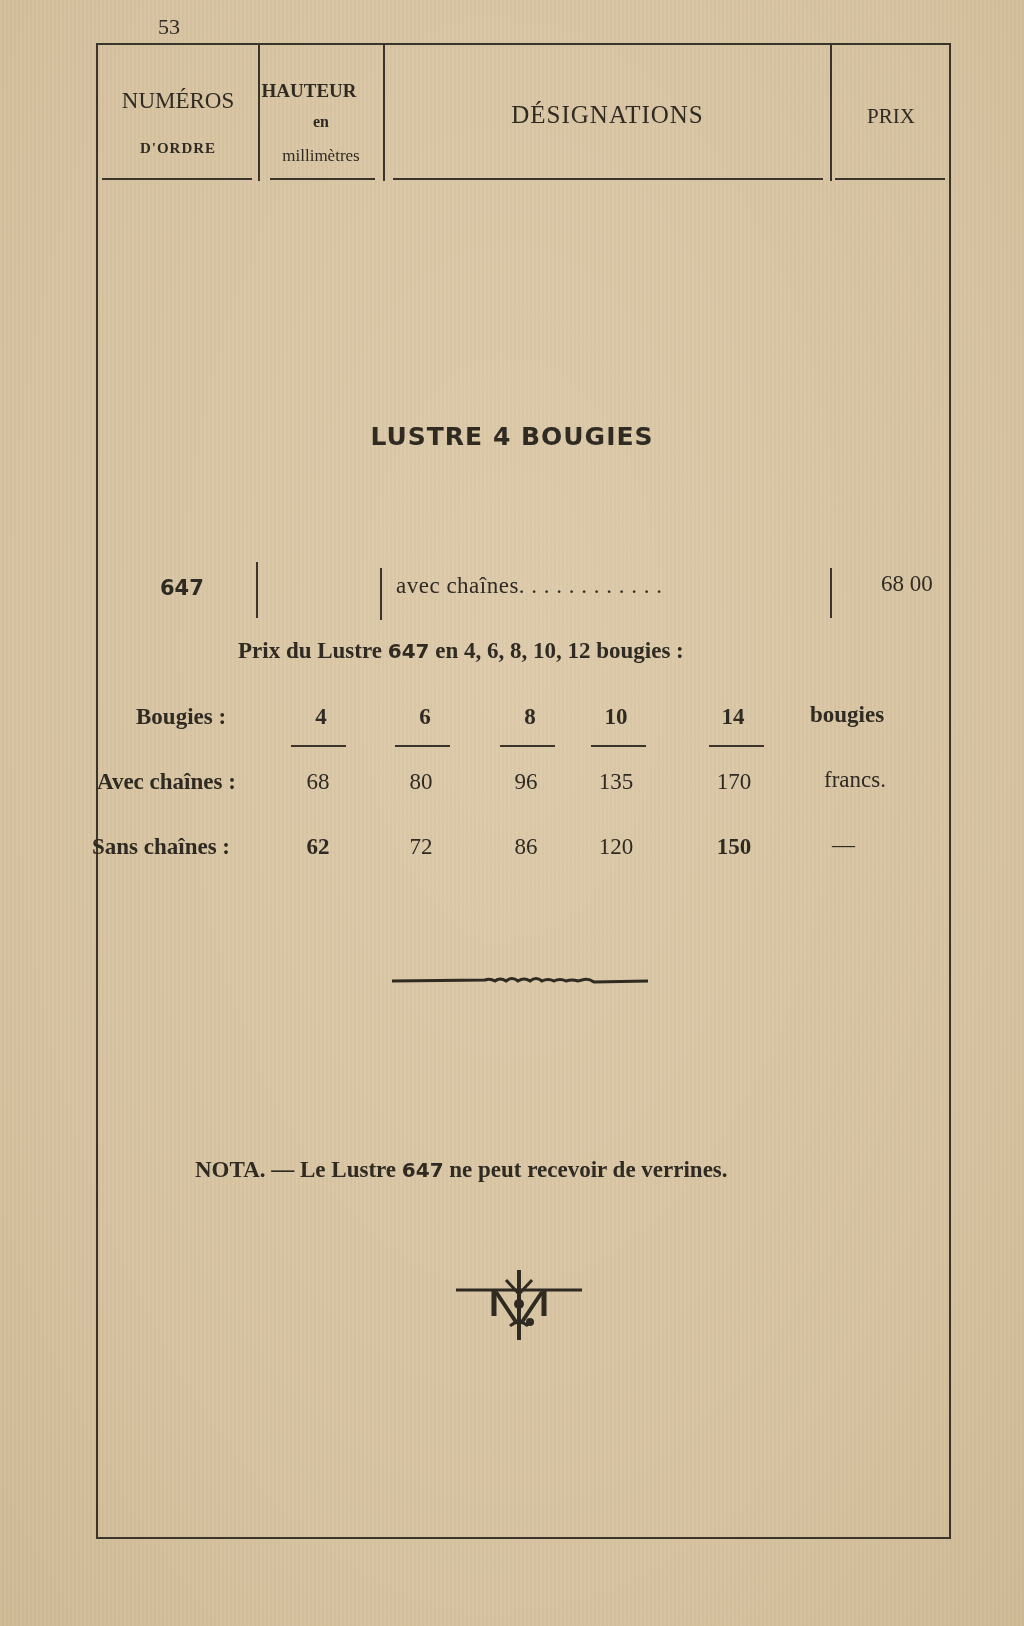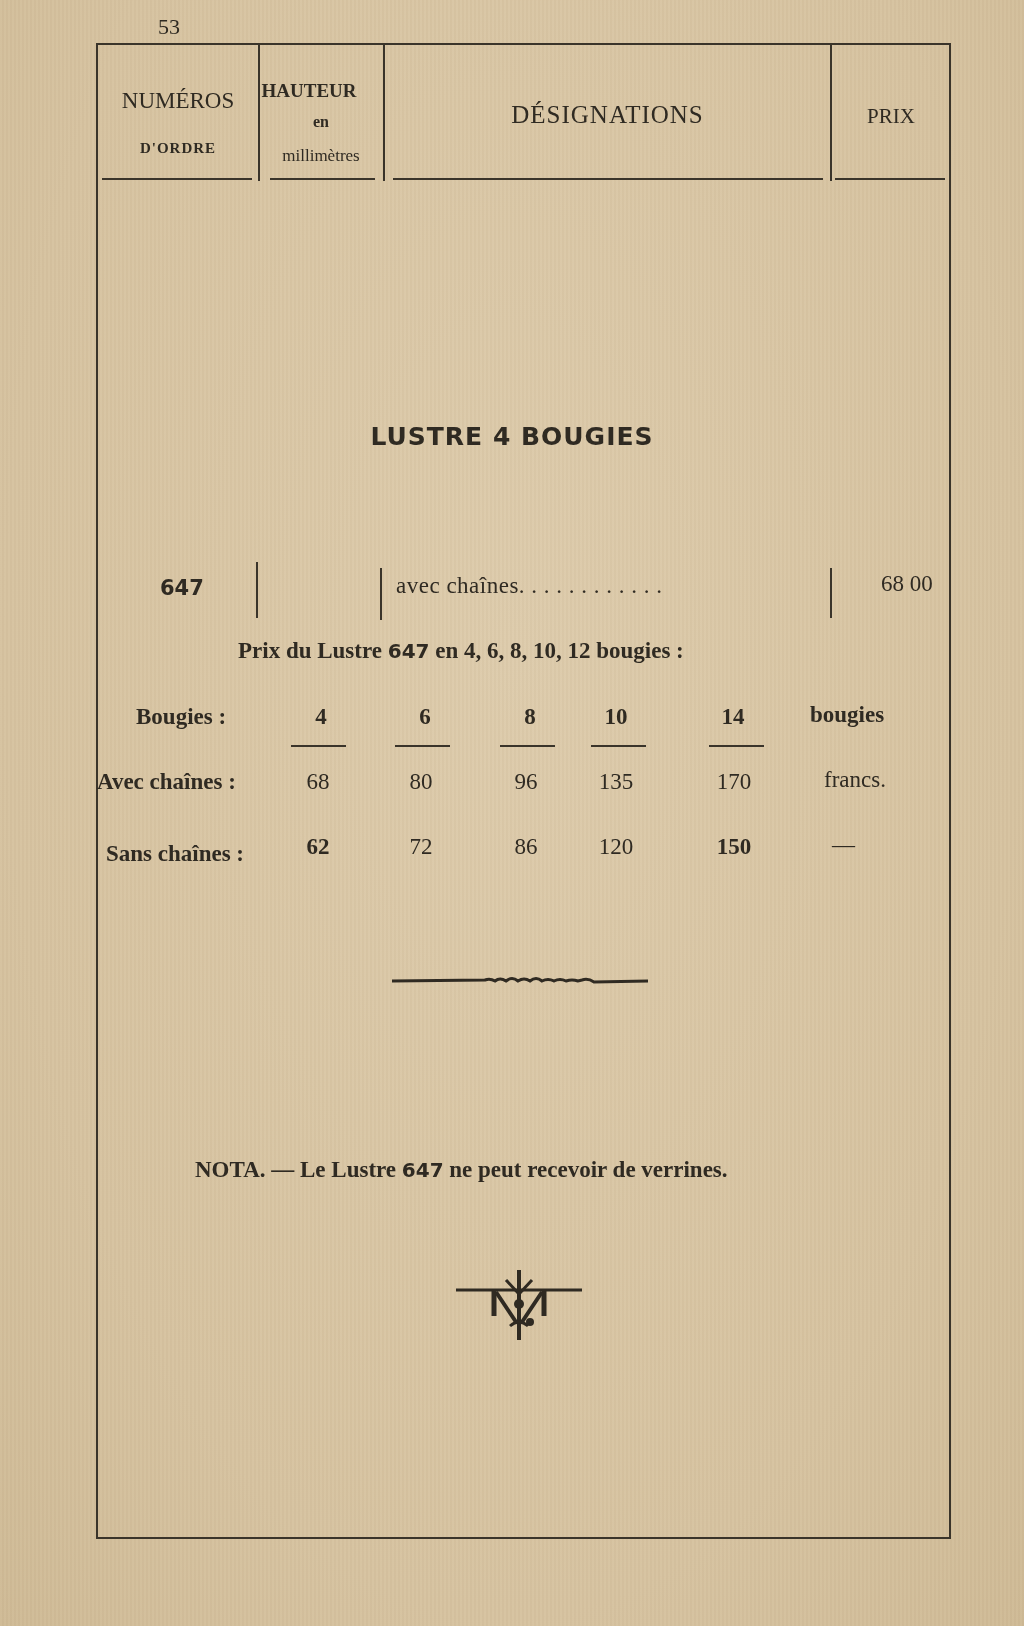--- a/index.html
+++ b/index.html
@@ -64,21 +64,21 @@
 <div class="abs vline" style="left:256px; top:562px; height:56px;"></div>
 <div class="abs vline" style="left:380px; top:568px; height:52px;"></div>
 <div class="abs row" style="left:396px; top:573px; letter-spacing:0.5px;">avec chaînes. . . . . . . . . . . .</div>
 <div class="abs vline" style="left:830px; top:568px; height:50px;"></div>
 <div class="abs row" style="left:858px; top:571px;margin-left:23px;">68 00</div>
 
 <div class="abs row bold" style="left:238px; top:638px; white-space:pre;"><span>Prix du Lustre </span><span style="font-family:'DejaVu Sans', sans-serif; font-size:20px;">647</span><span> en 4, 6, 8, 10, 12 bougies :</span></div>
 
 <div class="label bold" style="left:136px; top:704px;">Bougies :</div>
 <div class="label bold" style="left:97px; top:769px;">Avec chaînes :</div>
-<div class="label bold" style="left:106px; top:834px;margin-top:7px;">Sans chaînes :</div>
+<div class="label bold" style="left:92px; top:834px;">Sans chaînes :</div>
 
 <div class="cell row bold" style="left:286px; top:704px;">4</div>
 <div class="cell row bold" style="left:390px; top:704px;">6</div>
 <div class="cell row bold" style="left:495px; top:704px;">8</div>
 <div class="cell row bold" style="left:581px; top:704px;">10</div>
 <div class="cell row bold" style="left:698px; top:704px;">14</div>
 <div class="label bold" style="left:810px; top:702px;">bougies</div>
 
 <div class="dash" style="left:291px; top:745px;"></div>
 <div class="dash" style="left:395px; top:745px;"></div>

